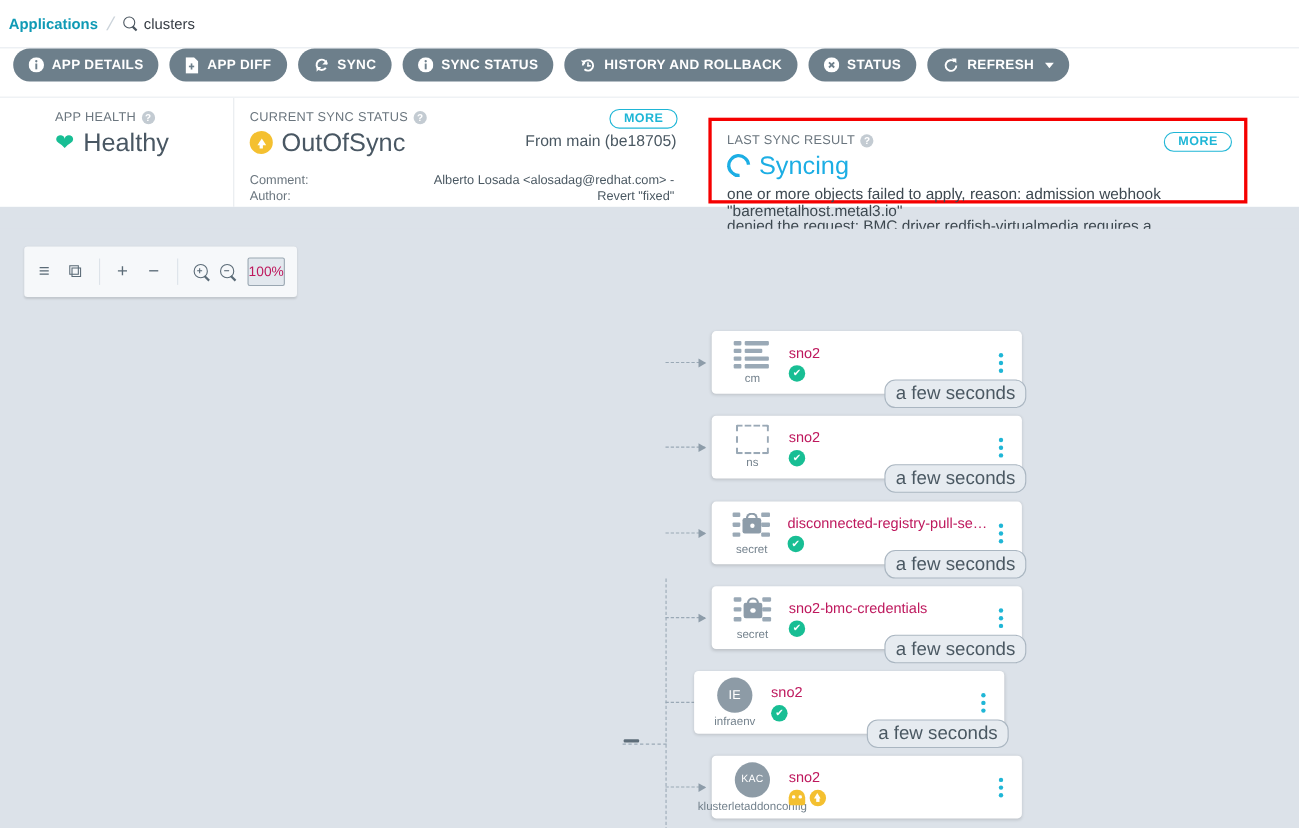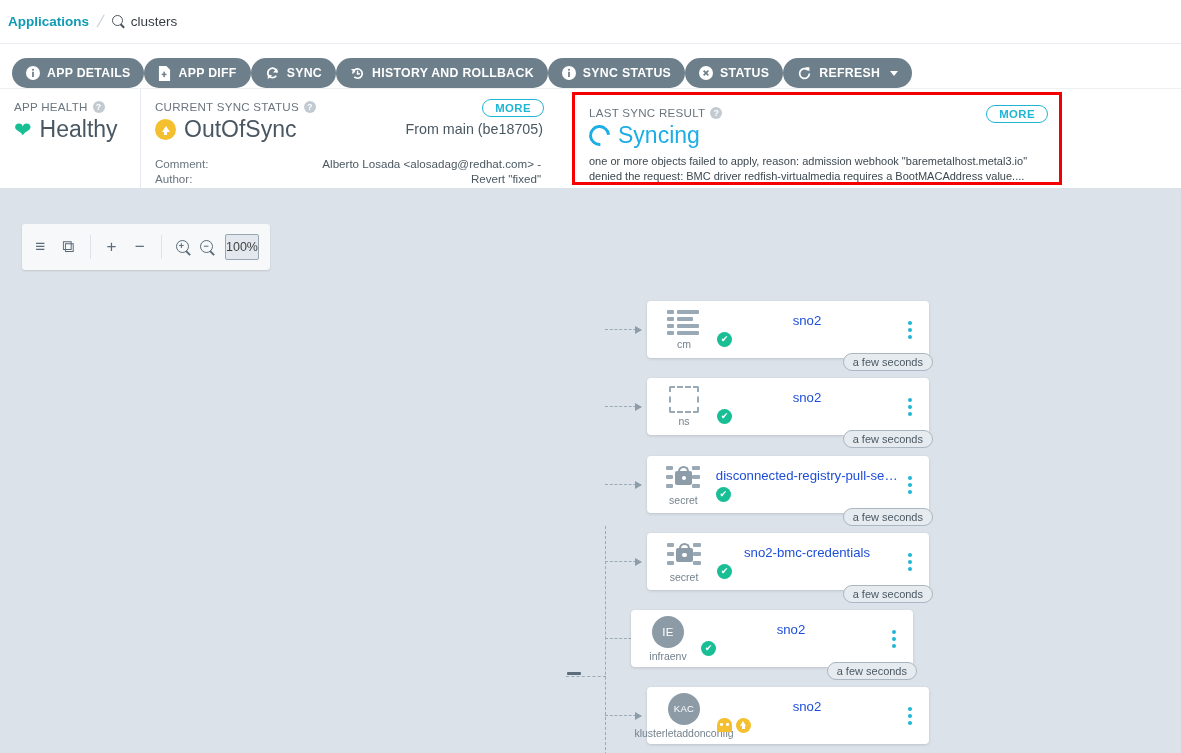--- a/index.html
+++ b/index.html
@@ -20,46 +20,46 @@
   .crumb-sep { color: #cbd3da; margin: 0 9px; font-size: 17px; transform: skewX(-16deg); }
   .crumb-current { color: #363c44; display: flex; align-items: center; gap: 6px; justify-content: flex-end; }
   .search-glyph { display:inline-block; width:13px; height:13px; position:relative; }
   .search-glyph::before{content:'';position:absolute;width:9px;height:9px;border:1.6px solid #4a555f;border-radius:50%;left:0;top:0;}
   .search-glyph::after{content:'';position:absolute;width:5px;height:1.7px;background:#4a555f;transform:rotate(45deg);left:8px;top:10px;}
 
   
   .toolbar {
     height: 45px; background: #fff;
     border-top: 1px solid #e9edf1;
-    display: flex; align-items: flex-end; 
+    display: flex; align-items: flex-start; gap: 10px;
     padding: 0 12px;
   }
   .tbtn {
     height: 30px; border-radius: 15px;
     background: #6d7f8b; color: #fff;
     display: flex; align-items: center; gap: 7px;
     padding: 0 14px; font-size: 12.3px; font-weight: bold;
     letter-spacing: .3px; cursor: pointer; white-space: nowrap;
     border: none;
   }
   .tbtn .ico { display:flex; align-items:center; }
   .caret { width:0;height:0;border-left:4.5px solid transparent;border-right:4.5px solid transparent;border-top:5px solid #fff; margin-left:3px;}
 
   
   .status-strip {
     height: 100px; background: #fff;
     display: flex; align-items: stretch;
     border-top: 1px solid #eef1f4;
     position: relative;
   }
-  .pane { padding: 11px 14px 0 14px; position: relative; }
+  .pane { padding: 11px 14px 0 14px; position: relative; margin-left: 36px; }
   .pane.health { width: 140px; }
   .pane.sync { width: 415px; border-left: 1px solid #e6eaee; }
   .pane.result {
-    width: 490px; margin: 3px 5px 3px 17px;
+    width: 490px; margin: 18px 5px 3px 17px;
     border: 3px solid #f50000;
     background: #fff;
   }
   .pane-title {
     font-size: 11.6px; color: #6a757e; letter-spacing: .25px;
     display: flex; align-items: center; gap: 5px;
   }
   .qmark {
     width: 12px; height: 12px; border-radius: 50%;
     background: #c3cbd2; color: #fff; font-size: 9px;
@@ -101,35 +101,35 @@
     position: absolute; right: 12px; top: 32px;
     font-size: 14.3px; color: #4a5862;
   }
   .meta-rows { margin-top: 13px; font-size: 11.6px; color: #6a757e; position: relative; }
   .meta-rows .lbl { line-height: 15px; }
   .meta-right {
     position: absolute; right: 0; top: 0; text-align: right;
     color: #4a5862; font-size: 11.6px; line-height: 15px;
   }
   .run-line { font-size: 12.3px; color: #3d4850; margin-top: 4px; }
-  .err-line { font-size: 11px; color: #3d4850; line-height: 14.5px; margin-top: 5px; }
+  .err-line { font-size: 14px; color: #3d4850; line-height: 14.5px; margin-top: 5px; }
 
   
   .canvas { position: absolute; left: 0; top: 208px; width: 1181px; height: 545px; background: #dce2e9; overflow: hidden; }
   .zoom-bar {
     position: absolute; left: 22px; top: 16px;
     width: 248px; height: 46px; background: #f6f8fa;
     border-radius: 3px; box-shadow: 0 1px 2px rgba(0,0,0,.12);
     display: flex; align-items: center; padding: 0 11px; gap: 14px;
   }
   .zbtn { color: #5b6b77; font-size: 17px; cursor: pointer; display:flex; align-items:center; justify-content:center; width: 20px;}
   .zsep { width: 1px; height: 24px; background: #dde3e9; }
   .zoom-val {
     width: 38px; height: 26px; border: 1px solid #9aa7b2;
-    background: #e2e8ee; color: #404040; font-size: 12.5px;
+    background: #e2e8ee; color: #be185d; font-size: 12.5px;
     display: flex; align-items: center; justify-content: center;
     border-radius: 2px; cursor: text;
   }
   .mag { position: relative; width: 15px; height: 15px; }
   .mag::before { content:''; position:absolute; width:11px;height:11px;border:1.8px solid #5b6b77;border-radius:50%;left:0;top:0;}
   .mag::after { content:''; position:absolute; width:6px;height:2px;background:#5b6b77;transform:rotate(45deg);left:9px;top:12px;}
   .mag .sgn { position:absolute; left:3.2px; top:1.6px; font-size:9px; color:#5b6b77; font-weight:bold;}
 
   
   .trunk { position: absolute; left: 605px; top: 318px; width: 0; border-left: 1.5px dashed #9aa9b6; height: 425px;}
@@ -147,41 +147,41 @@
   .node {
     position: absolute; width: 282px; height: 57px;
     background: #fff; border-radius: 4px;
     box-shadow: 0 1px 3px rgba(0,0,0,.14);
     display: flex; align-items: center; padding-left: 10px;
     cursor: pointer;
   }
   .node .kind-wrap { width: 54px; display:flex; flex-direction:column; align-items:center; }
   .node .kind-label { font-size: 10.5px; color: #74828d; margin-top: 2px; white-space: nowrap;}
   .node .body { flex: 1; padding-left: 6px; }
-  .node .nm { font-size: 13.2px; color: #1d4ed8; line-height: 15px; white-space:nowrap; overflow:hidden;text-align:center;}
+  .node .nm { font-size: 13.2px; color: #be185d; line-height: 15px; white-space:nowrap; overflow:hidden;}
   .node .badges { display: flex; align-items: center; gap: 4px; margin-top: 4px; }
   .ok-dot {
     width: 15px; height: 15px; border-radius: 50%; background: #18be94;
     display: inline-flex; align-items: center; justify-content: center;
     color: #fff; font-size: 9px; line-height: 1;
   }
   .ghost { width: 15px; height: 14px; background: #f4c030; border-radius: 7px 7px 2px 2px; position: relative;}
   .ghost::before{content:'';position:absolute;width:2.6px;height:2.6px;background:#fff;border-radius:50%;left:3px;top:5px;box-shadow:6px 0 0 #fff;}
   .arrow-sm {
     width: 15px; height: 15px; border-radius: 50%; background: #f4c030;
     position: relative;
   }
   .arrow-sm::after{content:'';position:absolute;left:3.7px;top:3.3px;border-left:3.8px solid transparent;border-right:3.8px solid transparent;border-bottom:5px solid #fff;}
   .arrow-sm .stm{position:absolute;left:5.8px;top:7.6px;width:3.2px;height:4.2px;background:#fff;}
   .kebab { width: 26px; display:flex; flex-direction:column; align-items:center; gap:3px; margin-right:6px; cursor:pointer;}
   .kebab span { width: 4px; height: 4px; border-radius: 50%; background: #1fb6d6; display:block;}
   .time-pill {
     position: absolute; right: -4px; bottom: -13px;
     background: #e6ebf0; border: 1px solid #aab6c1;
-    color: #4a5862; font-size: 11px; border-radius: 10px;
+    color: #4a5862; font-size: 17px; border-radius: 10px;
     padding: 2px 9px; white-space: nowrap;
   }
 
   
   .ico-cm { width: 34px; height: 26px; display:flex; flex-direction:column; justify-content:space-between;}
   .ico-cm .r { display:flex; gap:3px; }
   .ico-cm .b { background:#9aa9b6; height:4px; border-radius:1px;}
   .ico-ns { width: 30px; height: 27px; border: 2px dashed #9aa9b6; border-radius: 2px;}
   .ico-secret { width: 34px; height: 28px; position: relative;}
   .ico-secret .lock { position:absolute; left:9px; top:7px; width:17px; height:14px; background:#8d9ca9; border-radius:2px;}
@@ -238,39 +238,39 @@
           <path d="M13 7a5 5 0 1 0-1 3.4" stroke="#fff" stroke-width="1.9" fill="none"></path>
           <path d="M13 2.5V7h-4.5z" fill="#fff"></path>
           <path d="M3 14V9.5h4.5z" fill="#fff"></path>
         </svg>
     </span>
     <span>SYNC</span>
   </div>
 
   <div class="tbtn">
     <span class="ico">
+      <svg width="14" height="14" viewBox="0 0 16 16">
+          <circle cx="8" cy="8" r="8" fill="#fff"></circle>
+          <rect x="7" y="6.6" width="2" height="6" fill="#6d7f8b"></rect>
+          <circle cx="8" cy="4.2" r="1.2" fill="#6d7f8b"></circle>
+        </svg>
+    </span>
+    <span>SYNC STATUS</span>
+  </div>
+
+  <div class="tbtn">
+    <span class="ico">
       <svg width="15" height="15" viewBox="0 0 16 16">
           <path d="M3 8a5 5 0 1 1 1.6 3.7" stroke="#fff" stroke-width="1.8" fill="none"></path>
           <path d="M1 3.2h4.2v4.2z" fill="#fff"></path>
           <rect x="7.3" y="5" width="1.5" height="4" fill="#fff"></rect>
           <rect x="7.3" y="7.6" width="3.4" height="1.5" fill="#fff"></rect>
         </svg>
     </span>
     <span>HISTORY AND ROLLBACK</span>
-  </div>
-
-  <div class="tbtn">
-    <span class="ico">
-      <svg width="14" height="14" viewBox="0 0 16 16">
-          <circle cx="8" cy="8" r="8" fill="#fff"></circle>
-          <rect x="7" y="6.6" width="2" height="6" fill="#6d7f8b"></rect>
-          <circle cx="8" cy="4.2" r="1.2" fill="#6d7f8b"></circle>
-        </svg>
-    </span>
-    <span>SYNC STATUS</span>
   </div>
 
   <div class="tbtn">
     <span class="ico">
       <svg width="14" height="14" viewBox="0 0 16 16">
           <circle cx="8" cy="8" r="8" fill="#fff"></circle>
           <path d="M5.3 5.3l5.4 5.4M10.7 5.3l-5.4 5.4" stroke="#6d7f8b" stroke-width="1.9"></path>
         </svg>
     </span>
     <span>STATUS</span>

